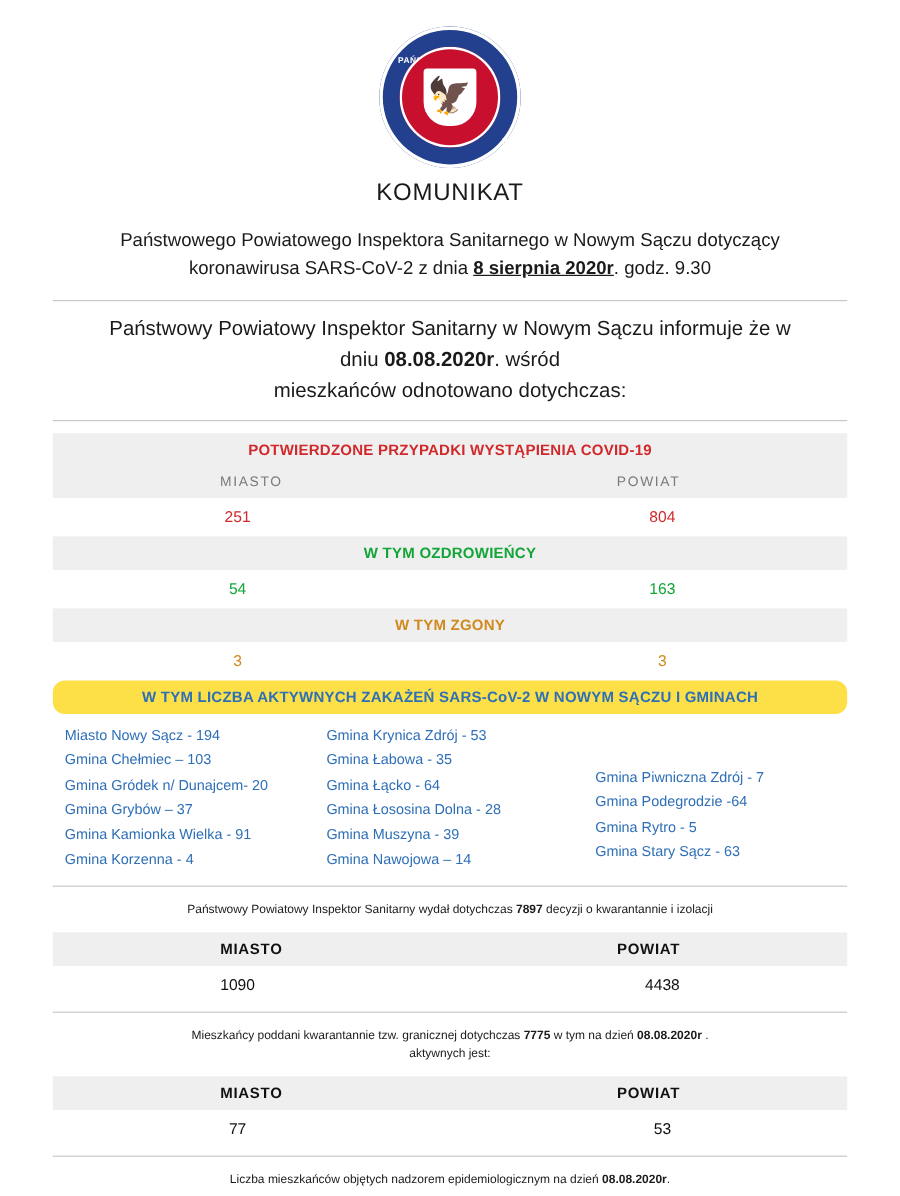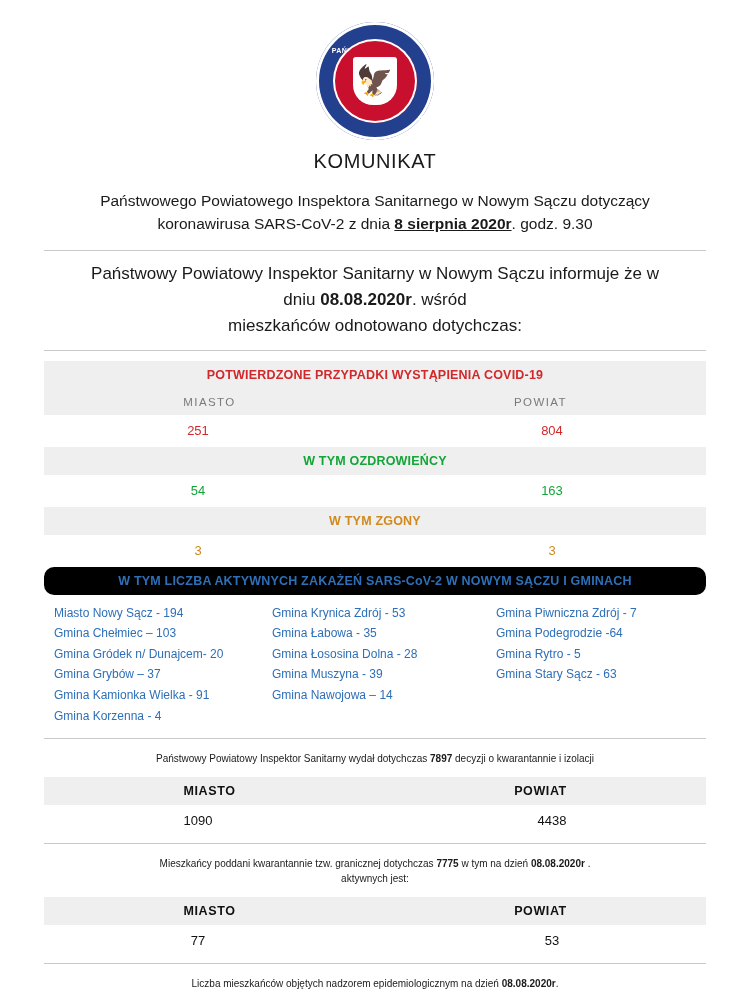--- a/index.html
+++ b/index.html
@@ -121,21 +121,21 @@
     background: #efefef;
     text-align: center;
     font-size: 12.5px;
     padding: 7px 0;
     font-weight: bold;
     letter-spacing: 0.2px;
   }
   .band.red   { color: #d1292b; }
   .band.green { color: #13a538; }
   .band.orange{ color: #d08a1d; }
-  .band.blue  { color: #2e6fb7; background: #000000; border-radius: 10px; }
+  .band.blue  { color: #2e6fb7; background: #fde047; border-radius: 10px; }
 
   .two-col {
     display: flex;
     width: 100%;
   }
   .two-col > div {
     flex: 1 1 50%;
     text-align: center;
   }
   .valrow {
@@ -169,21 +169,21 @@
     display: flex;
     padding: 8px 4px 6px 4px;
     font-size: 12px;
     color: #2e6fb7;
   }
   .gminy .col {
     flex: 1 1 33.33%;
     padding-left: 6px;
   }
   .gminy .col:nth-child(2) { padding-left: 12px; }
-  .gminy .col:nth-child(3) { padding-left: 18px; }
+  .gminy .col:nth-child(3) { padding-left: 18px; margin-top: 35px; }
   .gminy .item {
     line-height: 1.72;
     white-space: nowrap;
   }
 
   .note {
     text-align: center;
     font-size: 10px;
     line-height: 1.55;
     color: #1a1a1a;
@@ -254,20 +254,21 @@
       <div class="item">Miasto Nowy Sącz - 194</div>
       <div class="item">Gmina Chełmiec – 103</div>
       <div class="item">Gmina Gródek n/ Dunajcem- 20</div>
       <div class="item">Gmina Grybów – 37</div>
       <div class="item">Gmina Kamionka Wielka - 91</div>
       <div class="item">Gmina Korzenna - 4</div>
     </div>
     <div class="col">
       <div class="item">Gmina Krynica Zdrój - 53</div>
       <div class="item">Gmina Łabowa - 35</div>
+      <div class="item">Gmina Łącko - 64</div>
       <div class="item">Gmina Łososina Dolna - 28</div>
       <div class="item">Gmina Muszyna - 39</div>
       <div class="item">Gmina Nawojowa – 14</div>
     </div>
     <div class="col">
       <div class="item">Gmina Piwniczna Zdrój - 7</div>
       <div class="item">Gmina Podegrodzie -64</div>
       <div class="item">Gmina Rytro - 5</div>
       <div class="item">Gmina Stary Sącz - 63</div>
     </div>

